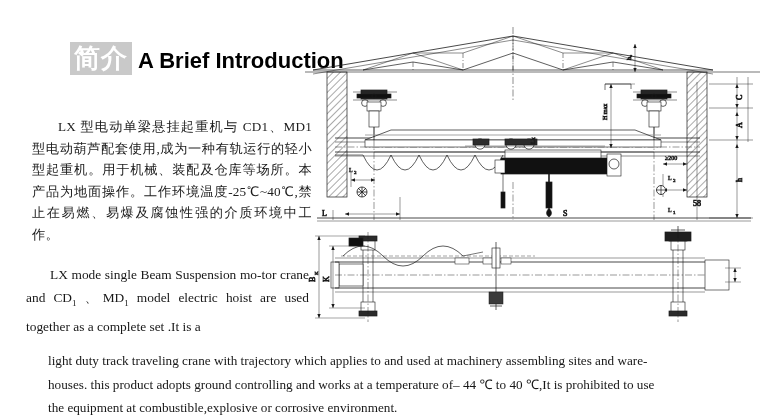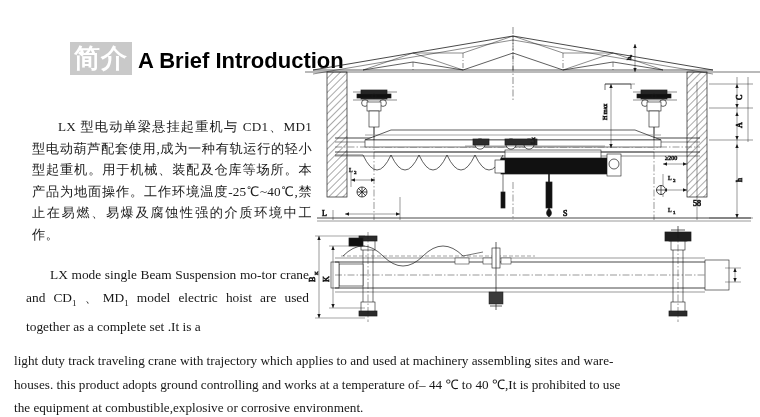--- a/index.html
+++ b/index.html
@@ -84,21 +84,21 @@
     position: absolute;
     left: 14px;
     top: 349px;
     width: 736px;
     font-family: "Liberation Serif", serif;
     font-size: 13.2px;
     line-height: 23.5px;
     color: #171717;
     text-align: left;
   }
-  #en-full div { white-space: nowrap; }
+  #en-full div { white-space: nowrap; margin-left: 34px; }
 
   
   #drawing {
     position: absolute;
     left: 305px;
     top: 22px;
     width: 455px;
     height: 318px;
   }
   #drawing svg { display: block; }

